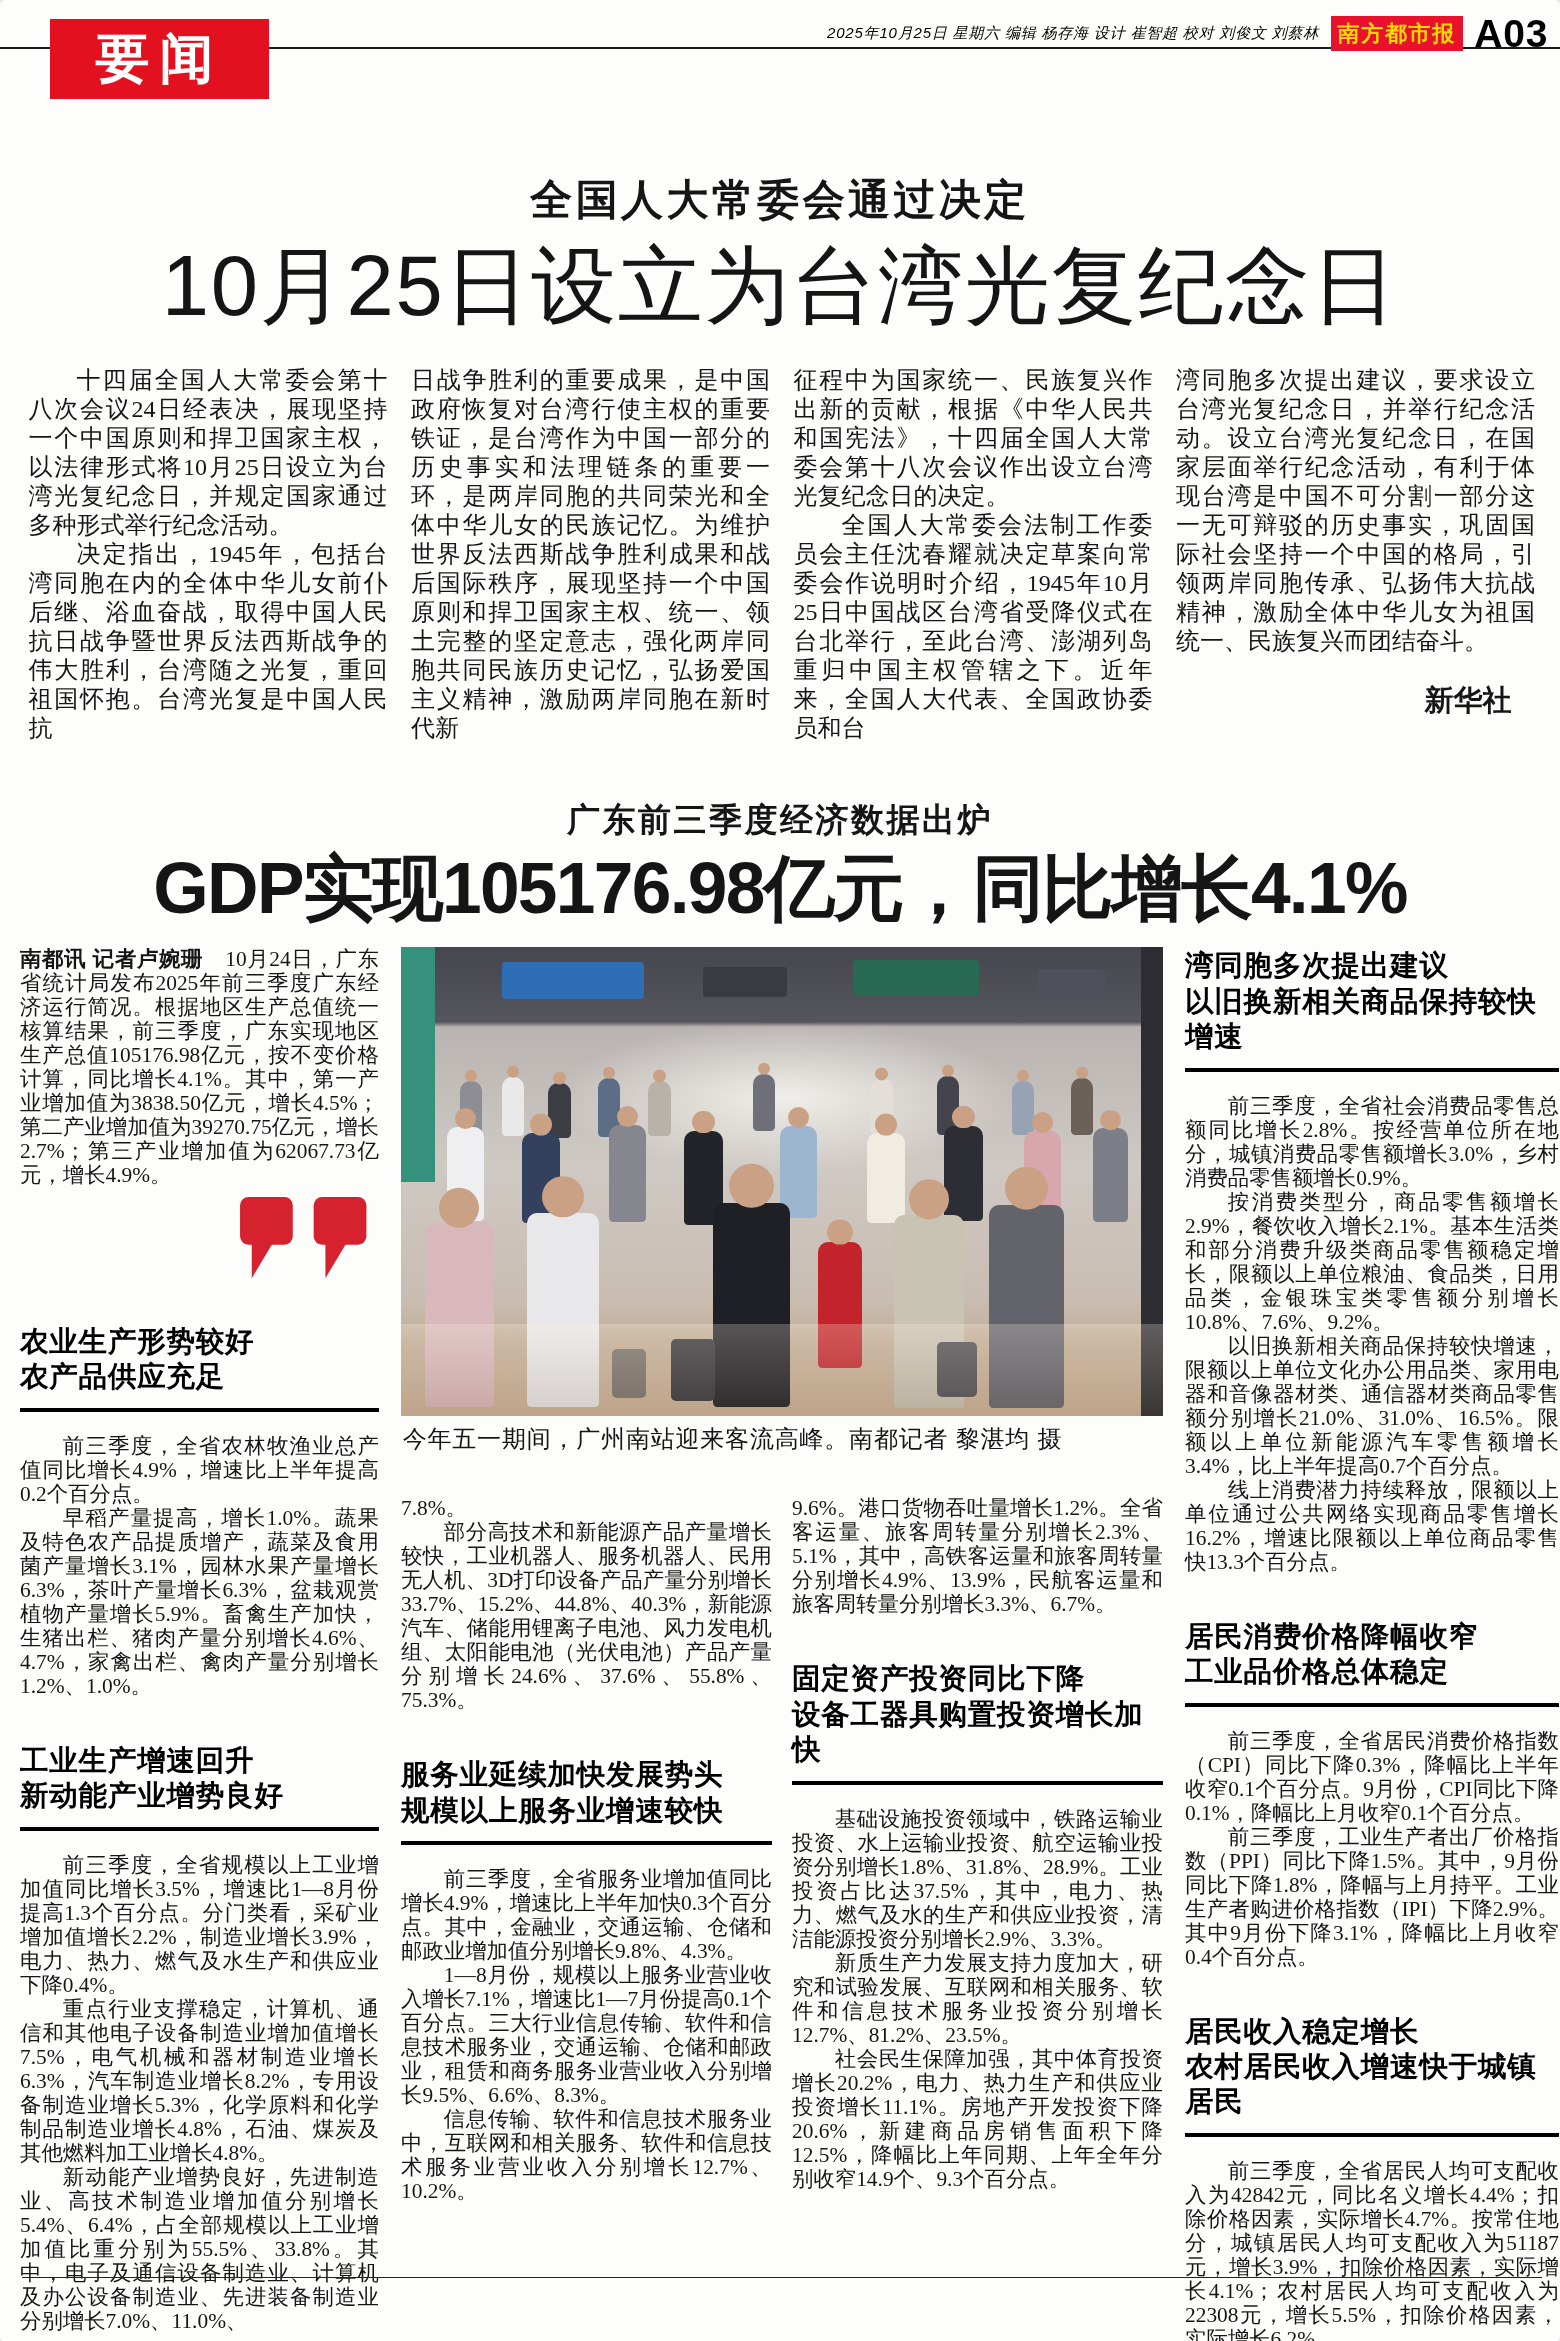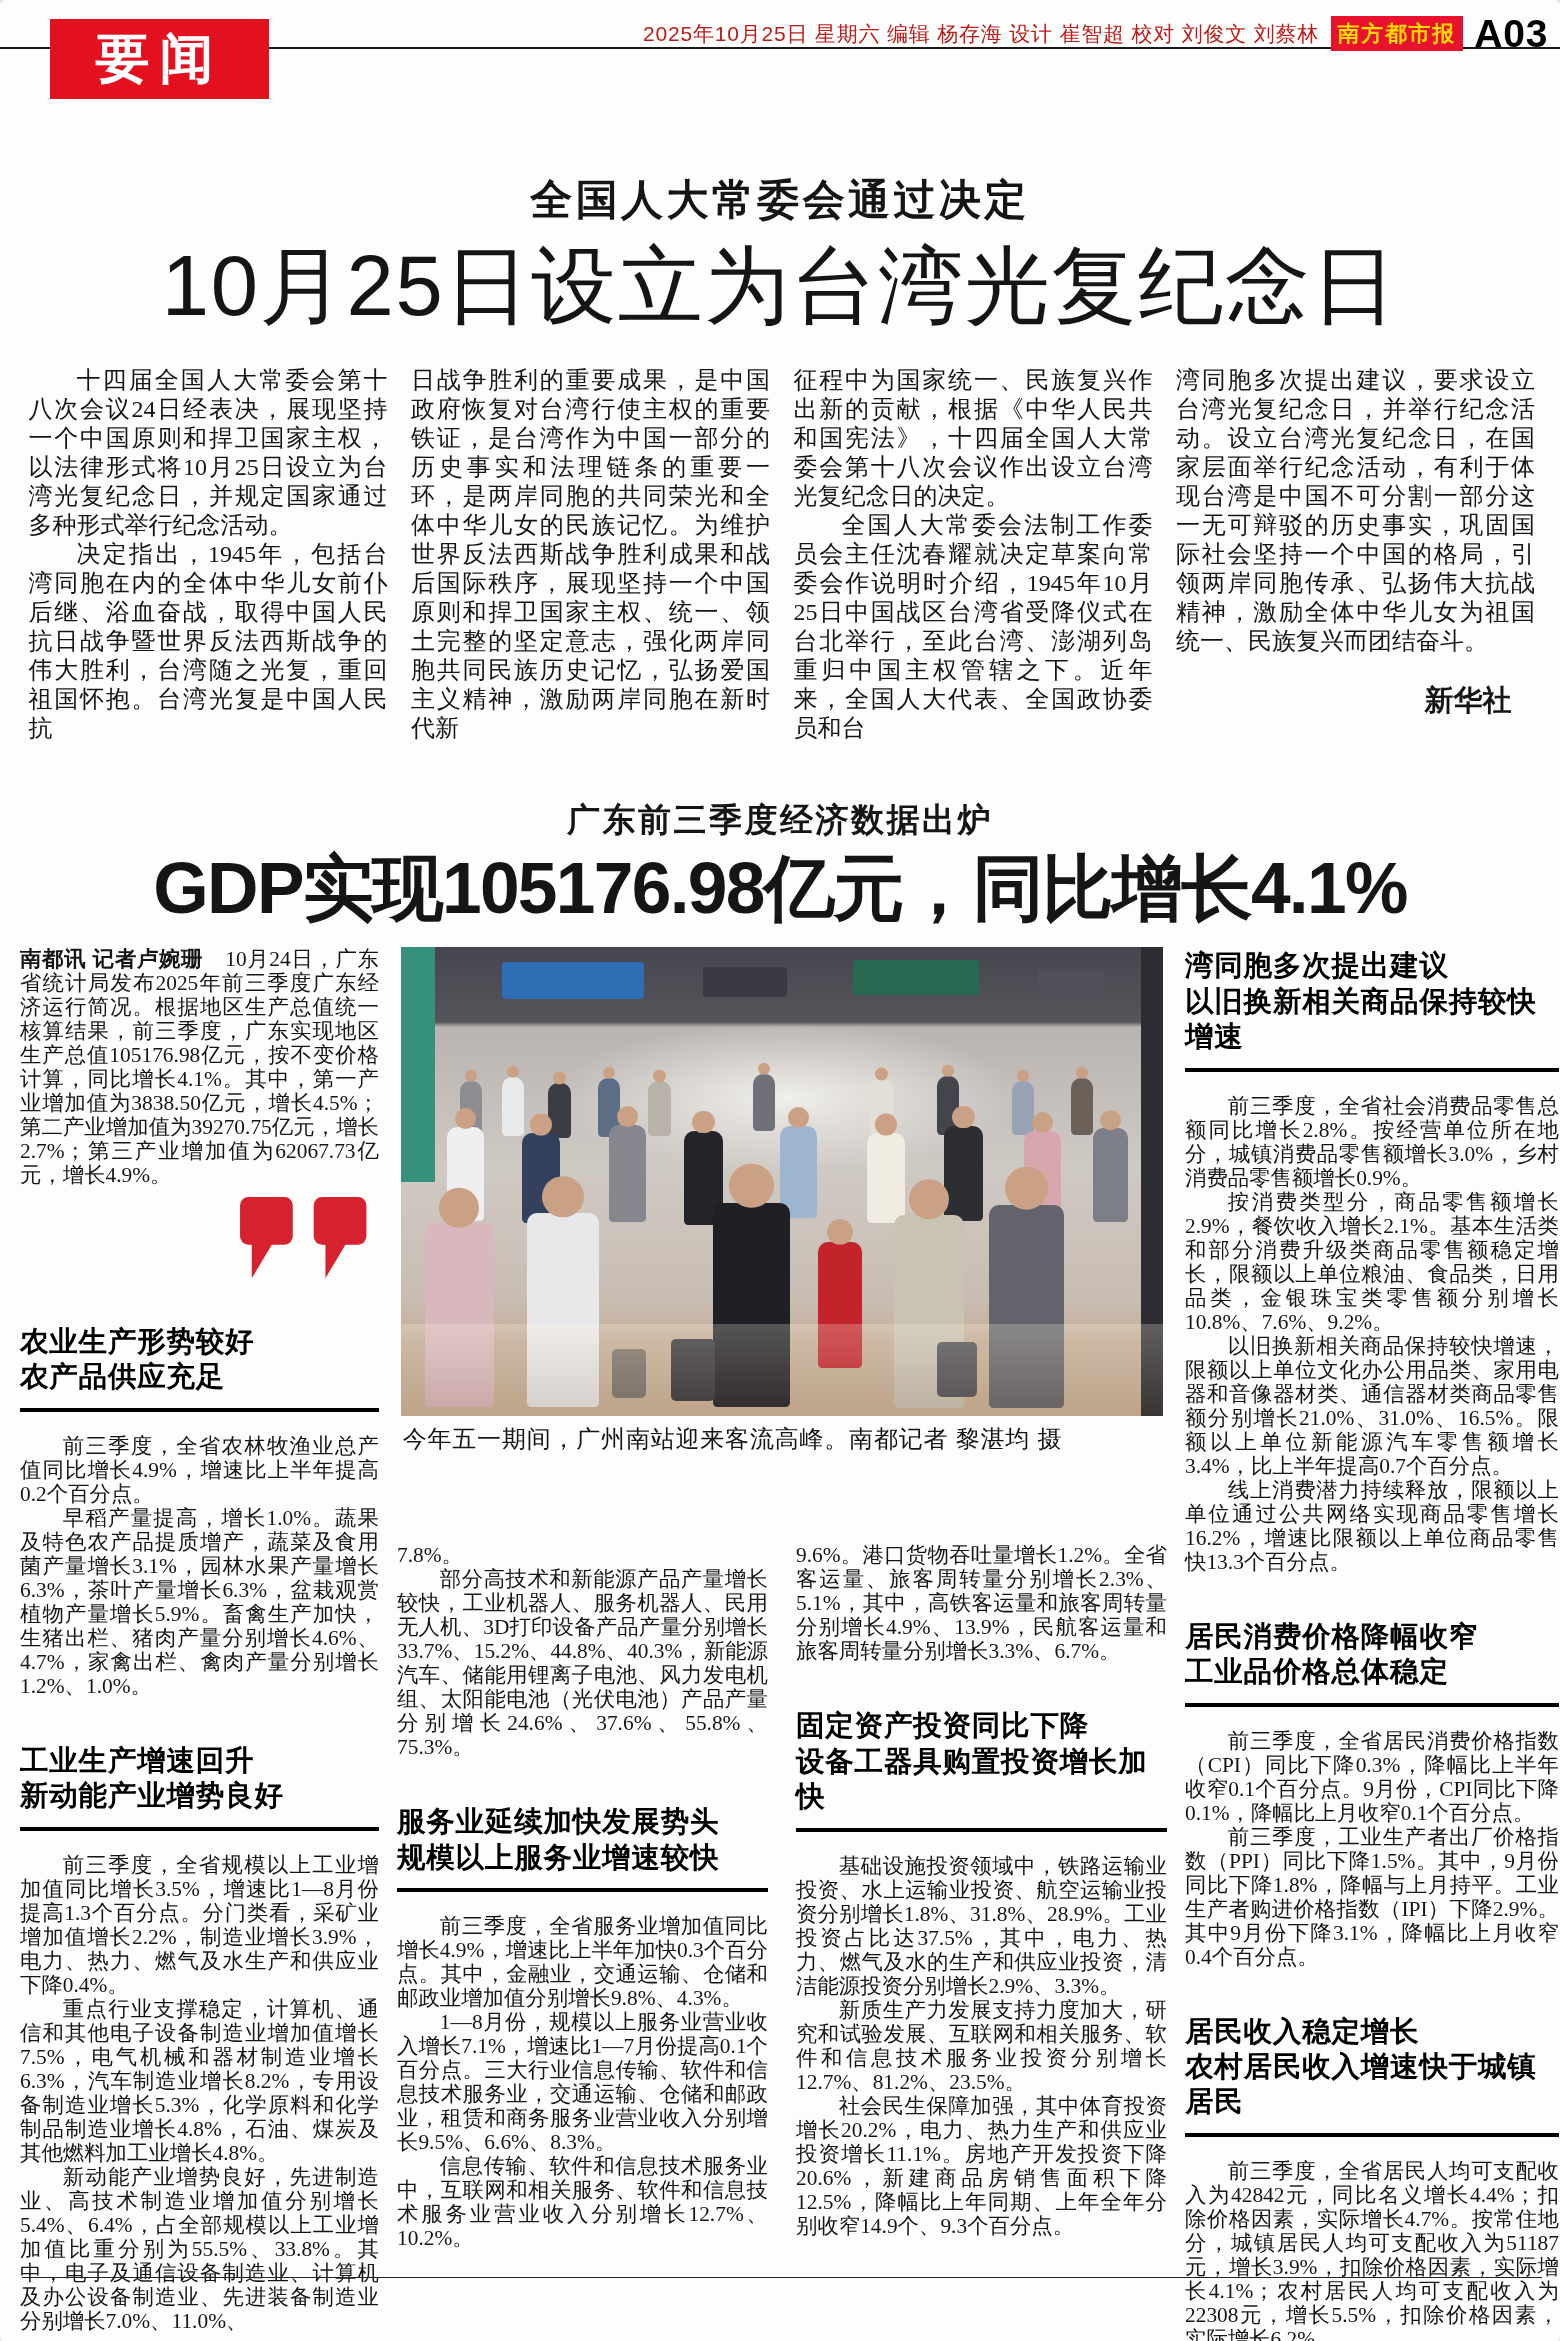--- a/index.html
+++ b/index.html
@@ -11,21 +11,21 @@
   }
   
   .hdr-rule { position:absolute; left:0; top:47px; width:100%; height:0; border-top:2.5px solid #1a1a1a; }
   .section-badge {
     position:absolute; left:50px; top:19px; width:219px; height:80px;
     background:#e3111f; color:#fff; display:flex; align-items:center; justify-content:center;
     font-family:"Liberation Sans","DejaVu Sans",sans-serif; font-weight:900; font-size:54px; letter-spacing:10px;
   }
   .hdr-meta { position:absolute; right:11.7px; top:11.7px; display:flex; align-items:center; gap:11.7px;
     font-family:"Liberation Sans","DejaVu Sans",sans-serif; }
-  .dateline { font-size:21px; color:#b91c1c; letter-spacing:0.8px; }
+  .dateline { font-size:15px; color:#000000; letter-spacing:0.8px;font-style:italic; }
   .brand-badge { background:#e8122d; color:#ffd900; font-weight:900; font-size:22px; padding:2.5px 6.7px; letter-spacing:1.7px; }
   .page-num { font-weight:900; font-size:39px; letter-spacing:0.8px; color:#000; }
 
   
   .a1-kicker { margin:71px 8px 0; padding-top:101px; text-align:center;
     font-family:"Liberation Sans","DejaVu Sans",sans-serif; font-weight:600; font-size:42px; letter-spacing:3.4px; }
   .a1-headline { margin:13.4px 0 0; text-align:center;
     font-family:"Liberation Sans","DejaVu Sans",sans-serif; font-weight:400; font-size:85px; letter-spacing:1.7px; line-height:1.05; }
   .a1-cols { display:flex; gap:23.5px; margin:35px 25px 0 28.5px; }
   .a1-cols .col { flex:1 1 0; font-size:24px; line-height:29px; }
@@ -35,21 +35,21 @@
 
   
   .a2-kicker { margin-top:55px; text-align:center;
     font-family:"Liberation Sans","DejaVu Sans",sans-serif; font-weight:600; font-size:33px; letter-spacing:2.5px; }
   .a2-headline { margin:8.4px 0 0; text-align:center;
     font-family:"Liberation Sans","DejaVu Sans",sans-serif; font-weight:900; font-size:72px; letter-spacing:-1.7px; line-height:1.05; transform:scaleX(0.99); }
   .a2-body { display:flex; gap:22px; margin:20px 2.5px 0 20px; font-size:21.4px; line-height:24px; }
   .colA { width:359px; flex:none; }
   .colMid { width:762px; flex:none; }
   .colD { width:374px; flex:none; }
-  .midcols { display:flex; gap:28px; margin-top:92px;justify-content:center; }
+  .midcols { display:flex; gap:20px; margin-top:45px; }
   .midcols > div { width:371px; flex:none; }
 
   .lead-in { font-family:"Liberation Sans","DejaVu Sans",sans-serif; font-weight:700; }
   .quote-wrap { display:flex; justify-content:flex-end; padding-right:5px; margin-top:10px; height:82px; }
   .subhead { margin:45px 0 0; font-family:"Liberation Sans","DejaVu Sans",sans-serif; font-weight:800;
     font-size:28.5px; line-height:1.24; letter-spacing:0.8px; color:#000; }
   .subhead.first { margin-top:1.7px; }
   .subrule { border-top:4.2px solid #000; margin-top:13.4px; }
   .sec-paras { margin-top:22px; }
 

